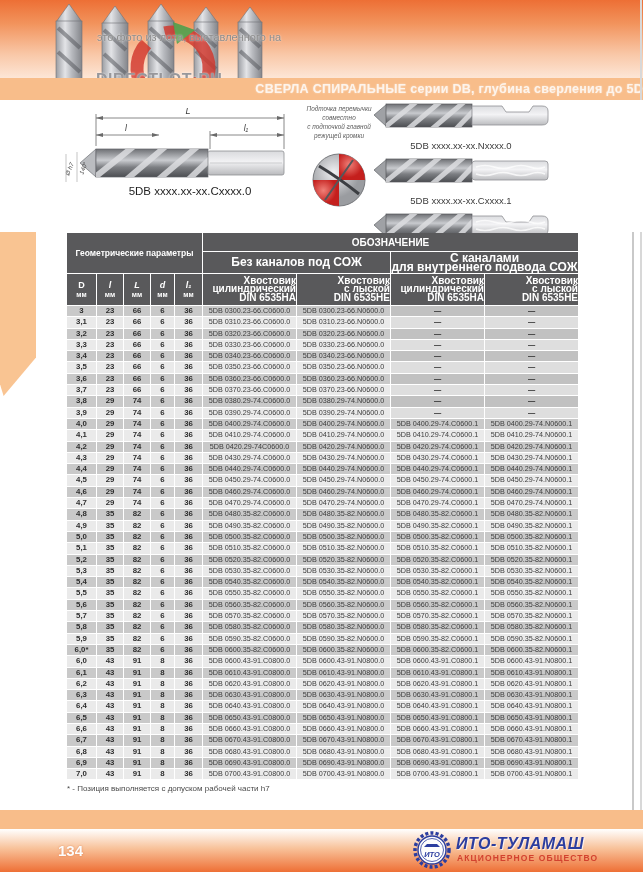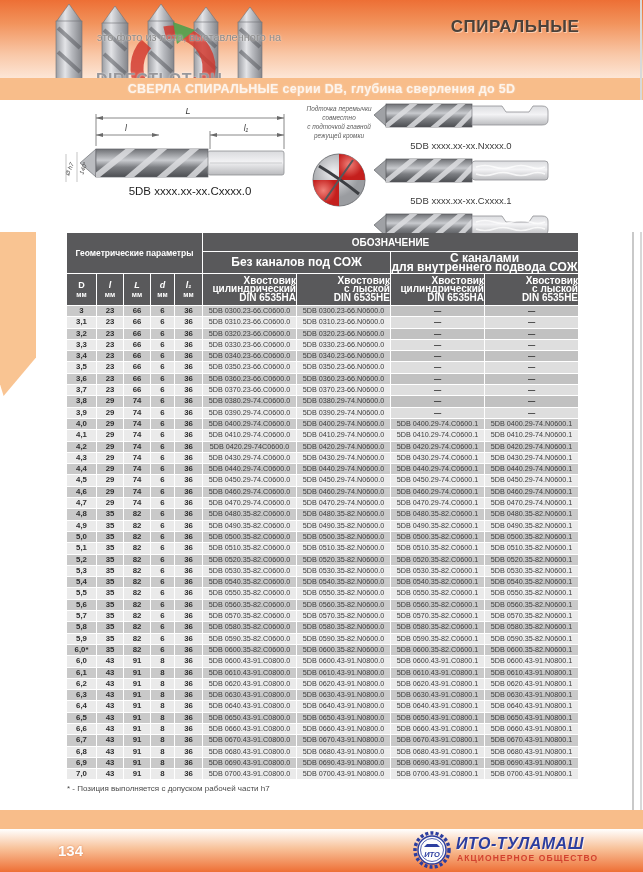--- a/index.html
+++ b/index.html
@@ -6,21 +6,21 @@
   body{
     width:643px;height:872px;position:relative;overflow:hidden;
     background:#ffffff;
     font-family:"Liberation Sans","DejaVu Sans",sans-serif;
     -webkit-font-smoothing:antialiased;
   }
   
   .top-band{position:absolute;left:0;top:0;width:643px;height:78px;
     background:linear-gradient(#ed6f35 0%,#f2935c 30%,#f9c8a8 70%,#fde6d6 100%);}
   .series-bar{position:absolute;left:0;top:78px;width:643px;height:22px;
-    background:#f8bd8a;display:flex;align-items:center;justify-content:center;}
+    background:#f8bd8a;display:flex;align-items:center;justify-content:flex-end;}
   .series-bar span{color:#fdf4ec;font-weight:bold;font-size:12.5px;letter-spacing:.3px;
     text-shadow:0 0 2px rgba(255,255,255,.55);}
   .page-title{position:absolute;right:28px;top:16px;width:200px;text-align:center;
     color:#4a413a;font-weight:bold;font-size:17px;line-height:21px;letter-spacing:.5px;
     text-shadow:1px 1px 0 rgba(255,233,216,.6);}
   .wm-caption{position:absolute;left:97px;top:31px;font-size:11px;color:#8d8d8d;
     text-shadow:0 0 2px rgba(255,255,255,.8);}
   .wm-brand{position:absolute;left:96px;top:48px;font-size:16px;font-weight:bold;
     color:#97979b;letter-spacing:.5px;text-shadow:0 0 2px rgba(255,255,255,.8);margin-top:23px;}
   .wm-brand .dot{color:#c23527;}
@@ -121,21 +121,20 @@
     <polygon points="70,2 92,10 74,24" fill="#3fa04a"></polygon>
     <polygon points="34,76 52,90 56,68" fill="#3fa04a"></polygon>
     <path d="M18,62 q-14,16 2,34 q14,10 26,-2" stroke="#d2372c" stroke-width="11"></path>
   </g>
 </svg>
 
 <div class="wm-caption">это фото из лота, выставленного на</div>
 <div class="wm-brand"><span>DIRECTLOT</span><span class="dot">•</span><span>RU</span></div>
 
 <div class="page-title">
-  <div>СПИРАЛЬНЫЕ</div>
 </div>
 
 <div class="series-bar">
   <span>СВЕРЛА СПИРАЛЬНЫЕ серии DB, глубина сверления до 5D</span>
 </div>
 
 <div class="left-ribbon"></div>
 <div class="card-right-border"></div>
 <div class="page-right-border"></div>
 

